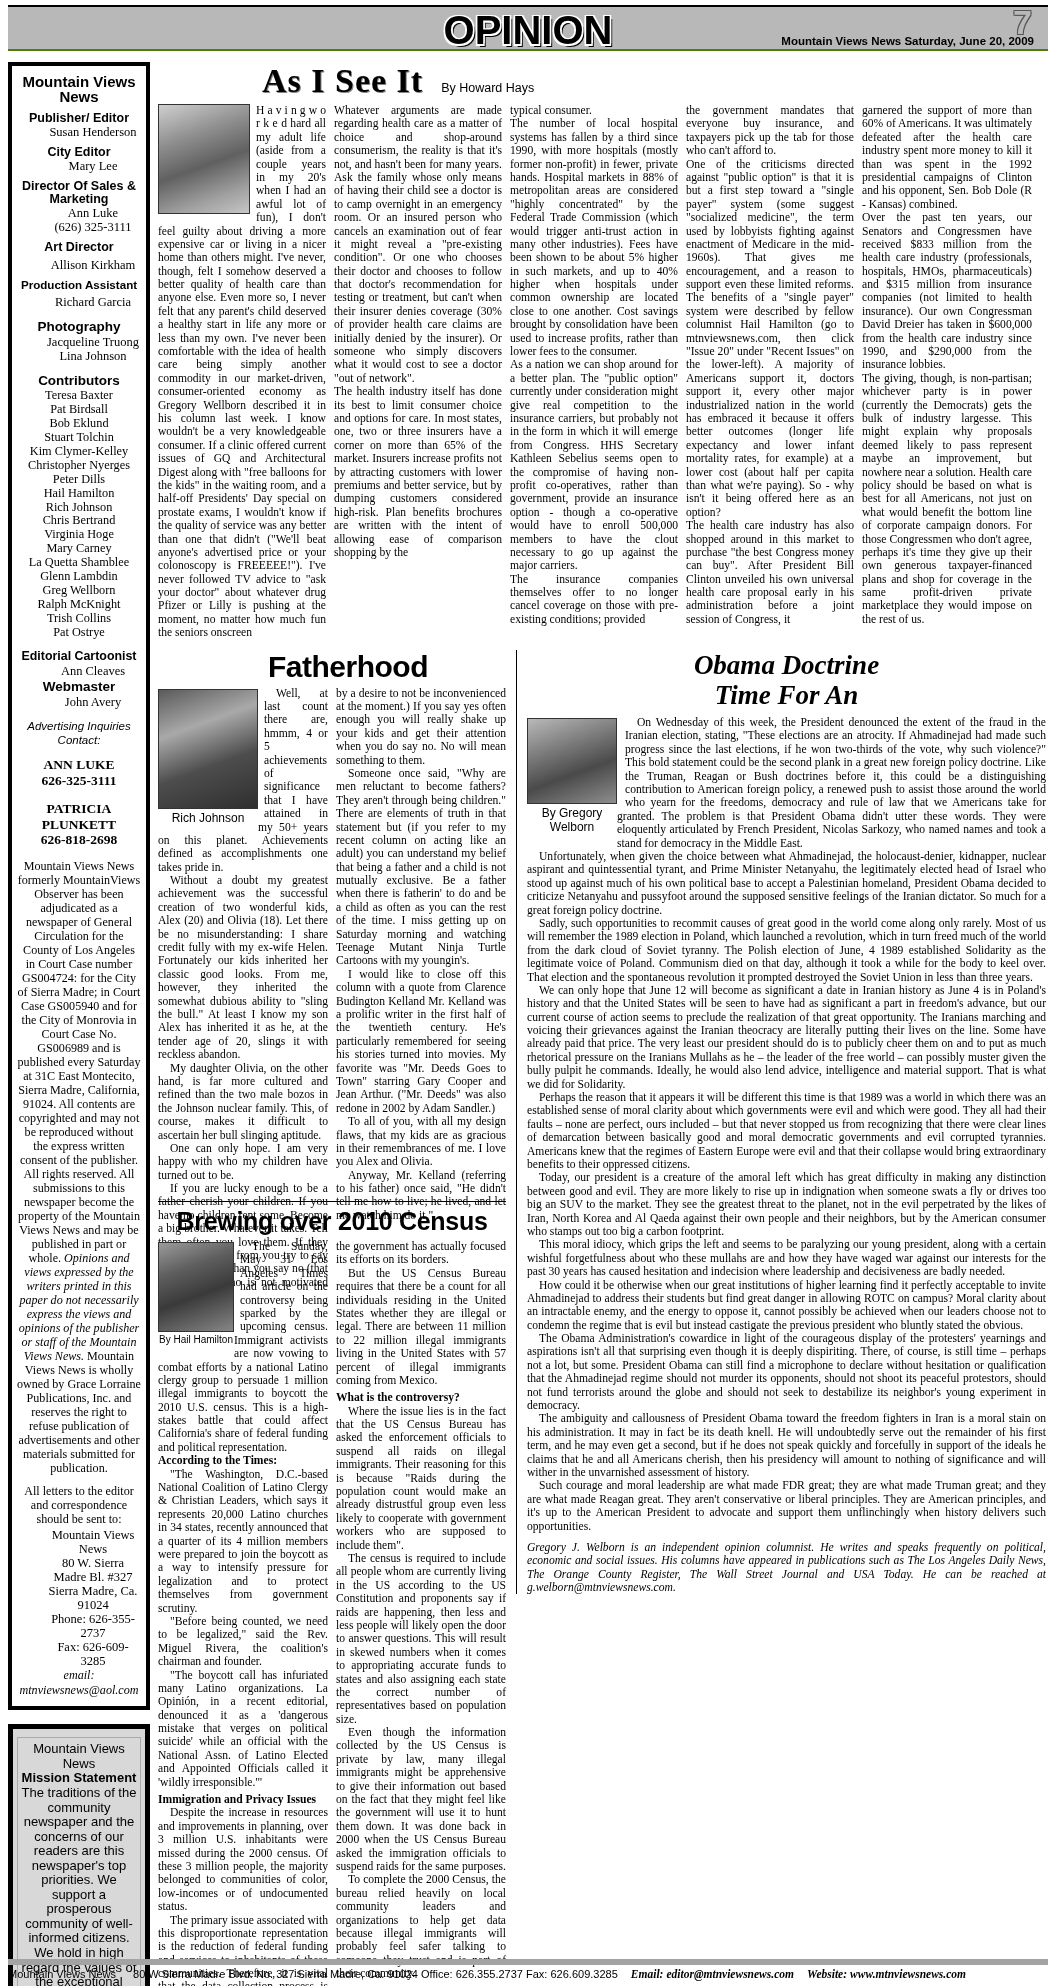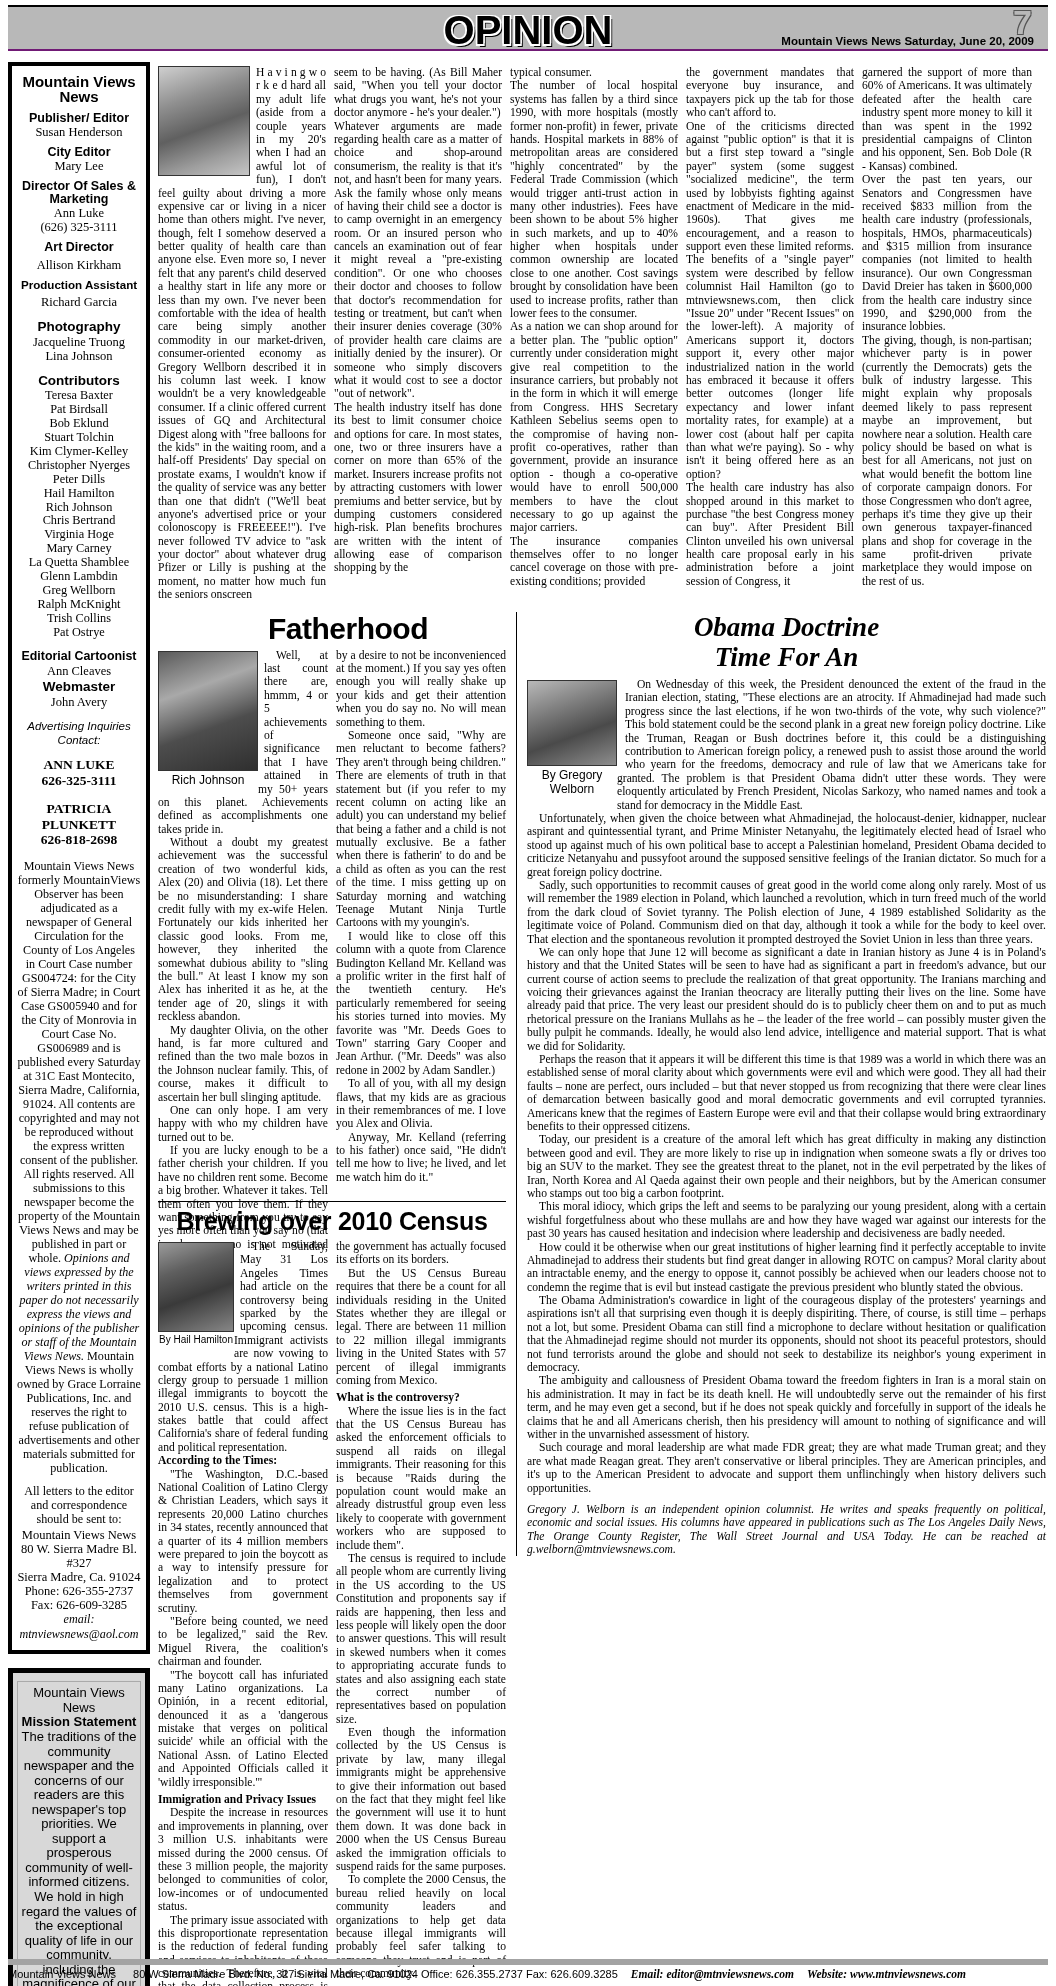--- a/index.html
+++ b/index.html
@@ -11,21 +11,21 @@
     color:#000;
     position:relative;
     overflow:hidden;
   }
 
   
   .masthead {
     position:absolute; left:8px; top:5px; width:1040px; height:46px;
     background:#b8b8b8;
     border-top:2px solid #000;
-    border-bottom:2px solid #701a75;
+    border-bottom:2px solid #4d7c0f;
   }
   .masthead-title {
     position:absolute; left:0; right:0; top:1px;
     text-align:center;
     font-family:"Liberation Sans", sans-serif;
     font-weight:bold; font-size:40px; letter-spacing:0px;
     color:#000;
     text-shadow: -1.5px -1.5px 0 #fff, 1.5px -1.5px 0 #fff, -1.5px 1.5px 0 #fff, 1.5px 1.5px 0 #fff, 2.5px 2.5px 0 #000;
     line-height:44px;
   }
@@ -56,21 +56,21 @@
     font-family:"Liberation Sans", sans-serif; font-weight:bold;
     font-size:15px; text-align:center; line-height:1.02; margin:2px 0 6px;
   }
   .sb-role {
     font-family:"Liberation Sans", sans-serif; font-weight:bold;
     font-size:12.5px; text-align:center; line-height:1.05; margin-top:7px;
   }
   .sb-role.small { font-size:11.6px; }
   .sb-name {
     font-family:"Liberation Serif", serif; font-size:12.5px;
-    text-align:center; line-height:1.12;
+    text-align:center; line-height:1.12;margin-left:28px;
   }
   .sb-contrib-h {
     font-family:"Liberation Sans", sans-serif; font-weight:bold;
     font-size:13.5px; text-align:center; margin-top:10px; margin-bottom:1px;
   }
   .sb-contrib-list { font-size:12.3px; text-align:center; line-height:1.13; }
   .sb-ital {
     font-family:"Liberation Sans", sans-serif; font-style:italic;
     font-size:11.5px; text-align:center; line-height:1.2; margin-top:11px;
   }
@@ -236,32 +236,38 @@
       <div class="mission-t">News</div>
       <div class="mission-t" style="font-weight:bold">Mission Statement</div>
       <div class="mission-t">The traditions of the community newspaper  and the concerns of our readers are this newspaper's top priorities.  We support a prosperous community of well-informed citizens.  We hold in high regard the values of the exceptional quality of life in our community, including the magnificence of our natural resources.  Integrity will be our guide.</div>
     </div>
   </div>
 </div>
 
 <div class="main">
 
   <div style="position:relative;">
+    <div style="display:flex; align-items:flex-start;">
+      <div style="width:98px; flex:0 0 98px;"></div>
+      <div style="flex:1; padding-left:6px;">
+        <span class="hd-serif-black">As I See It</span>
+        <span class="byline-sans" style="margin-left:14px;">By Howard Hays</span>
+      </div>
+    </div>
 
     <div style="display:flex; gap:8px; margin-top:4px;">
 
       <div style="width:168px;">
         <div class="photo" style="float:left; width:92px; height:110px; margin:0 6px 2px 0;
                     background:linear-gradient(160deg,#cfcfcf,#8f8f8f 30%,#606060 55%,#9e9e9e 80%,#c6c6c6);"></div>
         <div class="body-text">
           <p>H a v i n g  w o r k e d  hard all my adult life (aside from a couple years in my 20's when I had an awful lot of fun), I don't feel guilty about driving a more expensive car or living in a nicer home than others might. I've never, though, felt I somehow deserved a better quality of health care than anyone else.  Even more so, I never felt that any parent's child deserved a healthy start in life any more or less than my own.  I've never been comfortable with the idea of health care being simply another commodity in our market-driven, consumer-oriented economy as Gregory Wellborn described it in his column last week. I know wouldn't be a very knowledgeable consumer.  If a clinic offered current issues of GQ and Architectural Digest along with "free balloons for the kids" in the waiting room, and a half-off Presidents' Day special on prostate exams, I wouldn't know if the quality of service was any better than one that didn't ("We'll beat anyone's advertised price or your colonoscopy is FREEEEE!").  I've never followed TV advice to "ask your doctor" about whatever drug Pfizer or Lilly is pushing at the moment, no matter how much fun the seniors onscreen</p>
         </div>
       </div>
       <div style="width:168px;" class="body-text">
-        <p>seem to be having.  (As Bill Maher said, "When you tell your doctor what drugs you want, he's not your doctor anymore - he's your dealer.")</p>
         <p>Whatever arguments are made regarding health care as a matter of choice and shop-around consumerism, the reality is that it's not, and hasn't been for many years.  Ask the family whose only means of having their child see a doctor is to camp overnight in an emergency room.  Or an insured person who cancels an examination out of fear it might reveal a "pre-existing condition".  Or one who chooses their doctor and chooses to follow that doctor's recommendation for testing or treatment, but can't when their insurer denies coverage (30% of provider health care claims are initially denied by the insurer).  Or someone who simply discovers what it would cost to see a doctor "out of network".</p>
         <p>The health industry itself has done its best to limit consumer choice and options for care.  In most states, one, two or three insurers have a corner on more than 65% of the market.  Insurers increase profits not by attracting customers with lower premiums and better service, but by dumping customers considered high-risk.  Plan benefits brochures are written with the intent of allowing ease of comparison shopping by the</p>
       </div>
       <div style="width:168px;" class="body-text">
         <p>typical consumer.</p>
         <p>The number of local hospital systems has fallen by a third since 1990, with more hospitals (mostly former non-profit) in fewer, private hands.  Hospital markets in 88% of metropolitan areas are considered "highly concentrated" by the Federal Trade Commission (which would trigger anti-trust action in many other industries).  Fees have been shown to be about 5% higher in such markets, and up to 40% higher when hospitals under common ownership are located close to one another.  Cost savings brought by consolidation have been used to increase profits, rather than lower fees to the consumer.</p>
         <p>As a nation we can shop around for a better plan.  The "public option" currently under consideration might give real competition to the insurance carriers, but probably not in the form in which it will emerge from Congress.  HHS Secretary   Kathleen  Sebelius seems open to the compromise of having non-profit co-operatives, rather than government, provide an insurance option - though a co-operative would have to enroll 500,000 members to have the clout necessary to go up against the major carriers.</p>
         <p>The insurance companies themselves offer to no longer cancel coverage on those with pre-existing conditions; provided</p>
       </div>
       <div style="width:168px;" class="body-text">

